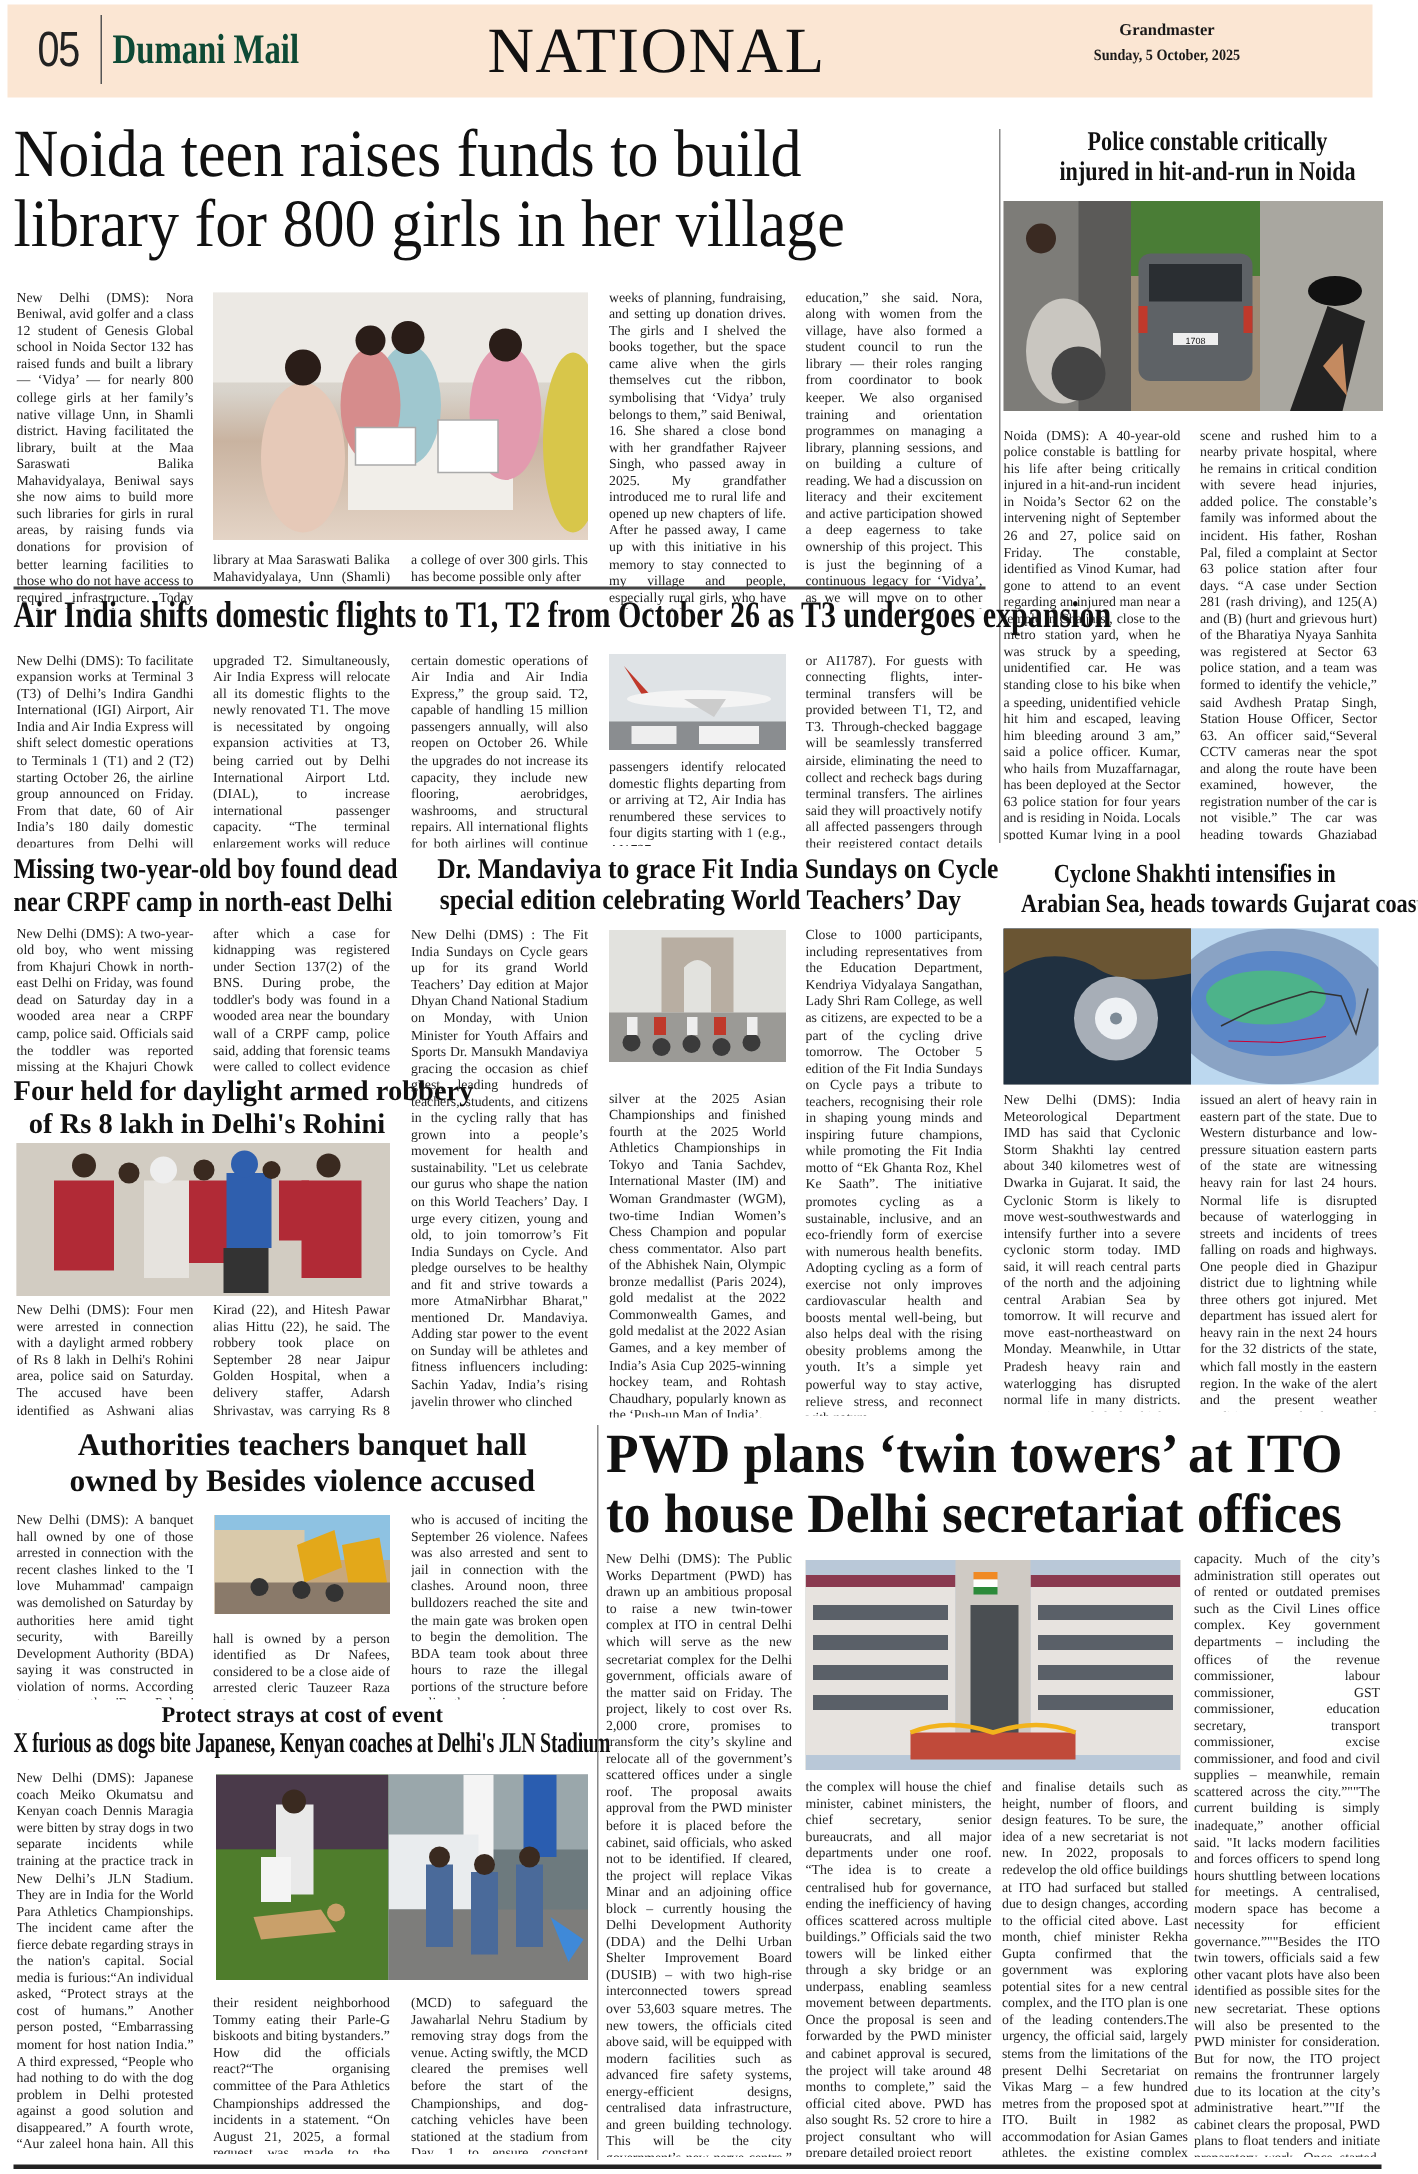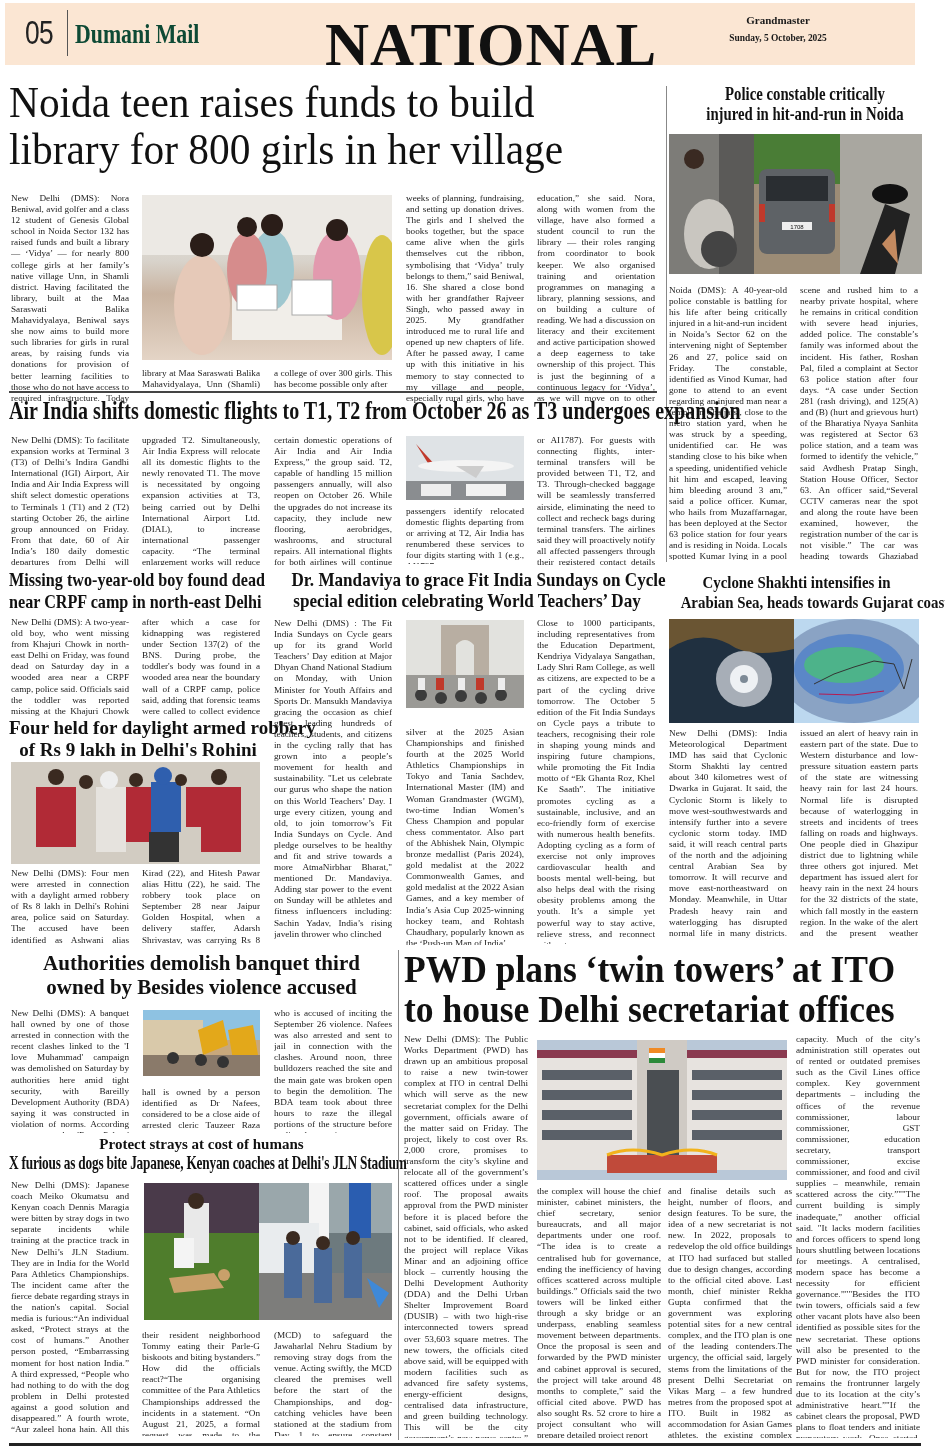--- a/index.html
+++ b/index.html
@@ -3,21 +3,21 @@
 <meta charset="utf-8">
 <style>
 *{box-sizing:border-box;margin:0;padding:0}
 html,body{width:945px;height:1449px;background:#fff;overflow:hidden}
 body{font-family:"Liberation Serif","DejaVu Serif",serif;color:#1a1a1a;position:relative}
 .abs{position:absolute}
 .masthead{left:5px;top:3px;width:910px;height:62px;background:#fbe6d3}
 .pgno{left:25px;top:14px;font-size:33px;color:#222;letter-spacing:-1px;font-family:"Liberation Sans",sans-serif;transform:scaleX(.8);transform-origin:left}
 .mh-div{left:67px;top:10px;width:1px;height:46px;background:#555}
 .brand{left:75px;top:18px;font-size:28px;font-weight:bold;color:#0e4a35;transform:scaleX(.78);transform-origin:left;white-space:nowrap}
-.section{left:325px;top:10px;font-size:61px;font-weight:bold;color:#111;letter-spacing:1px}
+.section{left:325px;top:10px;font-size:43px;font-weight:normal;color:#111;letter-spacing:1px}
 .city{left:730px;top:14px;font-size:11px;font-weight:bold;width:96px;text-align:center}
 .date{left:718px;top:32px;font-size:10.5px;font-weight:bold;width:120px;text-align:center;transform:scaleX(.9)}
 .h-big{font-weight:normal;color:#111;line-height:1;white-space:nowrap}
 .h-bold{font-weight:bold;color:#111;line-height:1.08;text-align:center;white-space:nowrap}
 .col{font-size:9.2px;line-height:11.1px;text-align:justify;color:#222;overflow:hidden}
 .photo{overflow:hidden}
 .rule{height:1.5px;background:#444}
 .vrule{width:1px;background:#888}
 .thick{height:3px;background:#222}
 </style>
@@ -112,21 +112,21 @@
 </div>
 <div class="abs col" style="left:406px;top:506px;width:118px;height:58px">passengers identify relocated domestic flights departing from or arriving at T2, Air India has renumbered these services to four digits starting with 1 (e.g., AI1737</div>
 <div class="abs col" style="left:537px;top:435px;width:118px;height:130px">or AI1787). For guests with connecting flights, inter-terminal transfers will be provided between T1, T2, and T3. Through-checked baggage will be seamlessly transferred airside, eliminating the need to collect and recheck bags during terminal transfers. The airlines said they will proactively notify all affected passengers through their registered contact details to ensure a smooth transition</div>
 
 <div class="abs h-bold" style="left:9px;top:570px;width:255px;font-size:19px;text-align:left;transform:scaleX(.85);transform-origin:left;width:300px">Missing two-year-old boy found dead</div>
 <div class="abs h-bold" style="left:9px;top:592px;width:255px;font-size:19px;text-align:left;transform:scaleX(.85);transform-origin:left;width:300px">near CRPF camp in north-east Delhi</div>
 <div class="abs col" style="left:11px;top:617px;width:118px;height:100px">New Delhi (DMS): A two-year-old boy, who went missing from Khajuri Chowk in north-east Delhi on Friday, was found dead on Saturday day in a wooded area near a CRPF camp, police said. Officials said the toddler was reported missing at the Khajuri Chowk police station on Friday</div>
 <div class="abs col" style="left:142px;top:617px;width:118px;height:100px">after which a case for kidnapping was registered under Section 137(2) of the BNS. During probe, the toddler's body was found in a wooded area near the boundary wall of a CRPF camp, police said, adding that forensic teams were called to collect evidence from the scene.</div>
 
 <div class="abs h-bold" style="left:9px;top:718px;width:258px;font-size:19px">Four held for daylight armed robbery</div>
-<div class="abs h-bold" style="left:9px;top:740px;width:258px;font-size:19px">of Rs 9 lakh in Delhi's Rohini</div>
+<div class="abs h-bold" style="left:9px;top:740px;width:258px;font-size:19px">of Rs 8 lakh in Delhi's Rohini</div>
 <div class="abs photo" style="left:11px;top:762px;width:249px;height:102px;background:#c9c3b8">
   <svg width="249" height="102">
       <rect width="249" height="102" fill="#d2ccc2"></rect>
   <g fill="#b12a36">
         <rect x="25" y="25" width="40" height="60"></rect>
         <rect x="115" y="25" width="30" height="55"></rect>
         <rect x="190" y="25" width="40" height="65"></rect>
         <rect x="175" y="25" width="20" height="40"></rect>
       </g>
   <rect x="85" y="25" width="30" height="65" fill="#e6e3de"></rect>
@@ -192,41 +192,41 @@
       <ellipse cx="60" cy="52" rx="75" ry="52" fill="#8aa3c4"></ellipse>
       <ellipse cx="55" cy="50" rx="55" ry="35" fill="#5b87c7"></ellipse>
       <ellipse cx="50" cy="46" rx="40" ry="18" fill="#4db38a"></ellipse>
   <polyline points="20,65 40,55 60,48 80,42 100,45 110,70 118,40" fill="none" stroke="#333" stroke-width="1"></polyline>
       <polyline points="25,75 60,76 90,72" fill="none" stroke="#c03" stroke-width=".8"></polyline>
     </svg>
 </div>
 <div class="abs col" style="left:669px;top:728px;width:118px;height:213px">New Delhi (DMS): India Meteorological Department IMD has said that Cyclonic Storm Shakhti lay centred about 340 kilometres west of Dwarka in Gujarat. It said, the Cyclonic Storm is likely to move west-southwestwards and intensify further into a severe cyclonic storm today. IMD said, it will reach central parts of the north and the adjoining central Arabian Sea by tomorrow. It will recurve and move east-northeastward on Monday. Meanwhile, in Uttar Pradesh heavy rain and waterlogging has disrupted normal life in many districts. Varanasi recorded the highest rainfall yesterday in the last 135 years. Meteorological Department has</div>
 <div class="abs col" style="left:800px;top:728px;width:118px;height:213px">issued an alert of heavy rain in eastern part of the state. Due to Western disturbance and low-pressure situation eastern parts of the state are witnessing heavy rain for last 24 hours. Normal life is disrupted because of waterlogging in streets and incidents of trees falling on roads and highways. One people died in Ghazipur district due to lightning while three others got injured. Met department has issued alert for heavy rain in the next 24 hours for the 32 districts of the state, which fall mostly in the eastern region. In the wake of the alert and the present weather condition,s schools and colleges till 12th are closed in many district,s including Sonbhadra and Jaunpur.</div>
 
-<div class="abs h-bold" style="left:9px;top:952px;width:385px;font-size:21px">Authorities demolish banquet third</div>
+<div class="abs h-bold" style="left:9px;top:952px;width:385px;font-size:21px">Authorities teachers banquet hall</div>
 <div class="abs h-bold" style="left:9px;top:976px;width:385px;font-size:21px">owned by Besides violence accused</div>
 <div class="abs col" style="left:11px;top:1008px;width:118px;height:125px">New Delhi (DMS): A banquet hall owned by one of those arrested in connection with the recent clashes linked to the 'I love Muhammad' campaign was demolished on Saturday by authorities here amid tight security, with Bareilly Development Authority (BDA) saying it was constructed in violation of norms. According to sources, the 'Raza Palace' banquet</div>
 <div class="abs photo" style="left:143px;top:1010px;width:117px;height:66px;background:#c8a87c">
   <svg width="117" height="66">
       <rect width="117" height="30" fill="#8ec2e2"></rect>
       <rect y="10" width="60" height="40" fill="#d9c9aa"></rect>
       <path d="M55 20 L80 10 L85 35 L60 45 Z" fill="#e3a81a"></path>
       <path d="M85 20 L110 15 L115 45 L90 50 Z" fill="#e3a81a"></path>
       <rect y="45" width="117" height="21" fill="#8a7a6a"></rect>
       <g fill="#333">
         <circle cx="30" cy="48" r="6"></circle>
         <circle cx="58" cy="50" r="6"></circle>
         <circle cx="80" cy="52" r="6"></circle>
       </g>
     </svg>
 </div>
 <div class="abs col" style="left:142px;top:1087px;width:118px;height:46px">hall is owned by a person identified as Dr Nafees, considered to be a close aide of arrested cleric Tauzeer Raza Khan</div>
 <div class="abs col" style="left:274px;top:1008px;width:118px;height:125px">who is accused of inciting the September 26 violence. Nafees was also arrested and sent to jail in connection with the clashes. Around noon, three bulldozers reached the site and the main gate was broken open to begin the demolition. The BDA team took about three hours to raze the illegal portions of the structure before sealing the premises.</div>
 
-<div class="abs h-bold" style="left:9px;top:1136px;width:385px;font-size:15px">Protect strays at cost of humans</div>
+<div class="abs h-bold" style="left:9px;top:1136px;width:385px;font-size:15px">Protect strays at cost of event</div>
 <div class="abs h-bold" style="left:9px;top:1153px;width:385px;font-size:19px;text-align:left;transform:scaleX(.7);transform-origin:left;width:560px;letter-spacing:-.3px">X furious as dogs bite Japanese, Kenyan coaches at Delhi's JLN Stadium</div>
 <div class="abs col" style="left:11px;top:1180px;width:118px;height:256px">New Delhi (DMS): Japanese coach Meiko Okumatsu and Kenyan coach Dennis Maragia were bitten by stray dogs in two separate incidents while training at the practice track in New Delhi’s JLN Stadium. They are in India for the World Para Athletics Championships. The incident came after the fierce debate regarding strays in the nation's capital. Social media is furious:“An individual asked, “Protect strays at the cost of humans.” Another person posted, “Embarrassing moment for host nation India.” A third expressed, “People who had nothing to do with the dog problem in Delhi protested against a good solution and disappeared.” A fourth wrote, “Aur zaleel hona hain. All this loss of respect because gated community aunties and uncles can’t live without</div>
 <div class="abs photo" style="left:144px;top:1183px;width:115px;height:137px;background:#3f6a2a">
   <svg width="115" height="137">
       <rect width="115" height="50" fill="#4a3a4a"></rect>
       <rect y="50" width="115" height="87" fill="#4f7d2c"></rect>
       <rect x="40" y="20" width="25" height="60" fill="#e9e9e9"></rect>
       <circle cx="52" cy="18" r="8" fill="#3a2a20"></circle>
       <rect x="30" y="55" width="20" height="30" fill="#f4f4f4"></rect>
       <path d="M25 95 L70 90 L80 105 L30 110 Z" fill="#c9a06a"></path>

